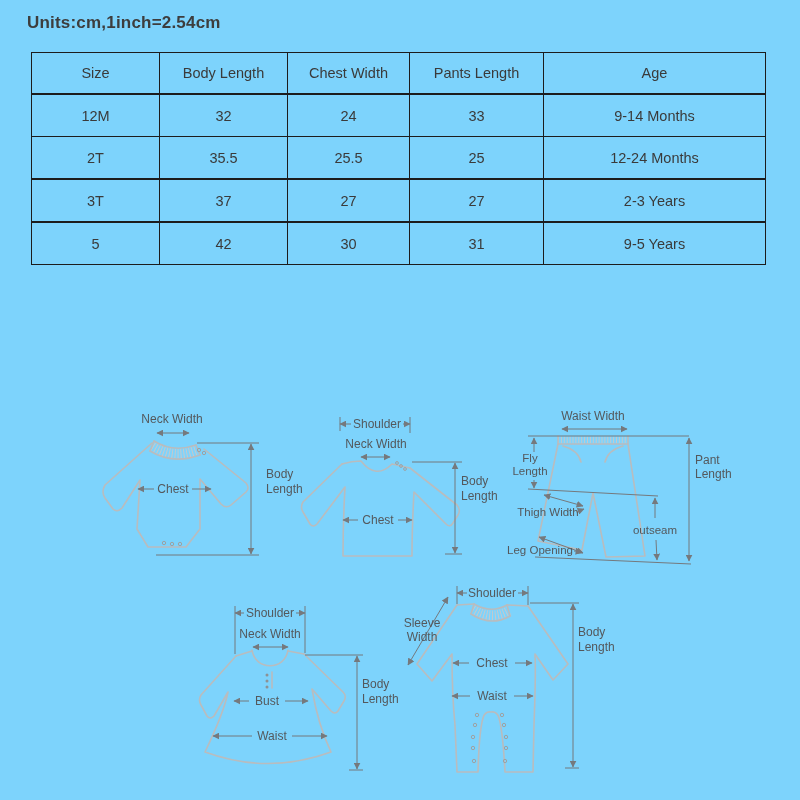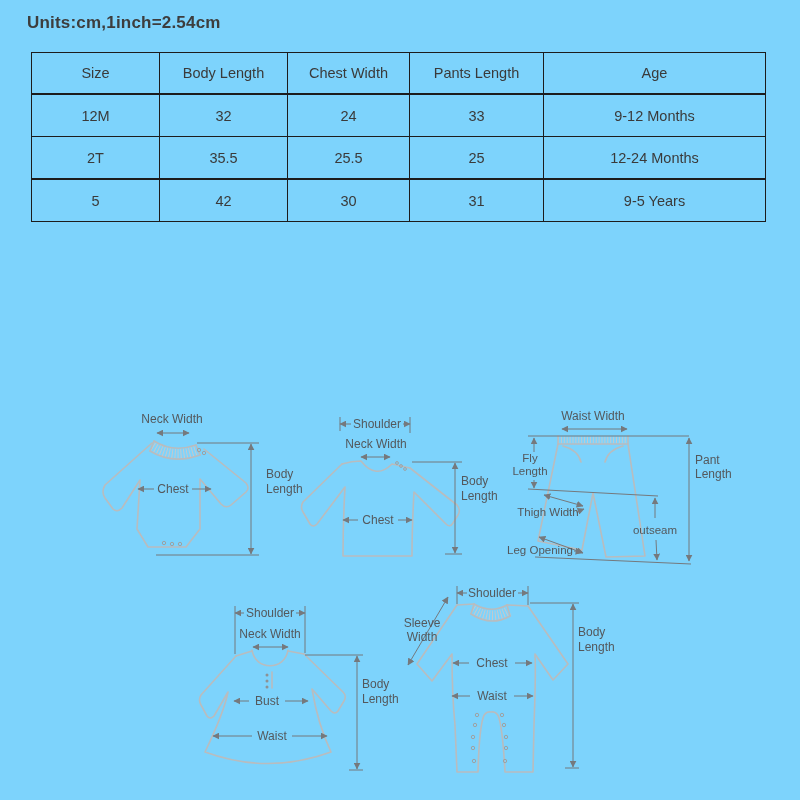--- a/index.html
+++ b/index.html
@@ -54,28 +54,35 @@
         <th>Pants Length</th>
         <th>Age</th>
       </tr>
     </thead>
     <tbody>
       <tr>
         <td>12M</td>
         <td>32</td>
         <td>24</td>
         <td>33</td>
-        <td>9-12 Months</td>
+        <td>9-14 Months</td>
       </tr>
       <tr class="thick">
         <td>2T</td>
         <td>35.5</td>
         <td>25.5</td>
         <td>25</td>
         <td>12-24 Months</td>
+      </tr>
+      <tr class="thick">
+        <td>3T</td>
+        <td>37</td>
+        <td>27</td>
+        <td>27</td>
+        <td>2-3 Years</td>
       </tr>
       <tr>
         <td>5</td>
         <td>42</td>
         <td>30</td>
         <td>31</td>
         <td>9-5 Years</td>
       </tr>
     </tbody>
   </table>

